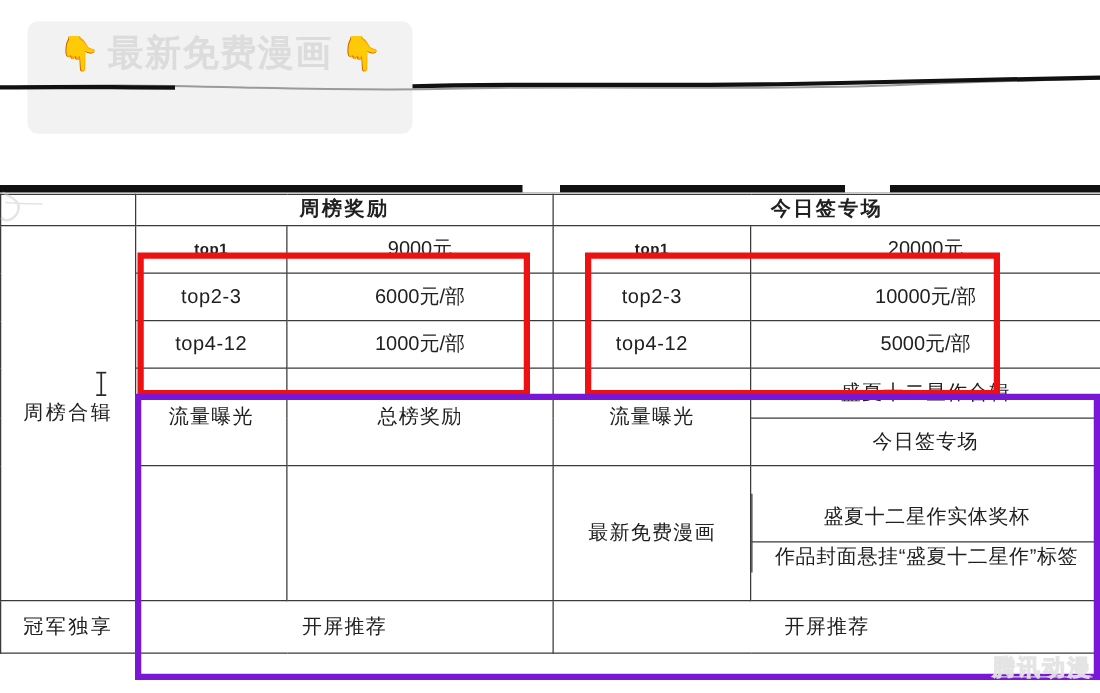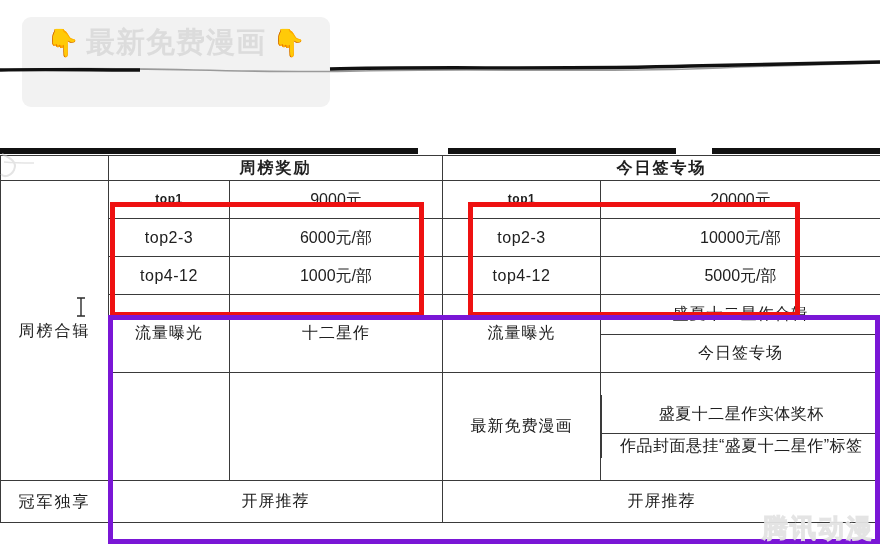--- a/index.html
+++ b/index.html
@@ -152,28 +152,29 @@
     left: 0px; top: 152px;
     width: 44px; height: 34px;
     pointer-events: none;
     opacity: .55;
   }
 
   
   #tx-watermark {
     position: absolute;
     right: 6px; bottom: 8px;
-    font-size: 26px;
+    font-size: 18px;
     font-weight: bold;
     letter-spacing: 2px;
     color: transparent;
     -webkit-text-stroke: 1px #e3e3e3;
     opacity: .95;
     pointer-events: none;
     white-space: nowrap;
+    text-decoration: underline;
   }
 </style>
 </head>
 <body>
 
 <div id="top-area">
 
   <div id="wm-plate"></div>
 
   <div id="wm-row1">
@@ -229,21 +230,21 @@
 
       <tr style="height:38px">
         <td class="rank">top4-12</td>
         <td class="money">1000元/部</td>
         <td class="rank">top4-12</td>
         <td class="money">5000元/部</td>
       </tr>
 
       <tr style="height:40px">
         <td class="perk" rowspan="2">流量曝光</td>
-        <td class="perk" rowspan="2">十二星作</td>
+        <td class="perk" rowspan="2">总榜奖励</td>
         <td class="perk" rowspan="2">流量曝光</td>
         <td class="perk">盛夏十二星作合辑</td>
       </tr>
       <tr style="height:38px">
         <td class="perk">今日签专场</td>
       </tr>
 
       <tr style="height:108px">
         <td class="blank" rowspan="1"></td>
         <td class="blank" rowspan="1"></td>

